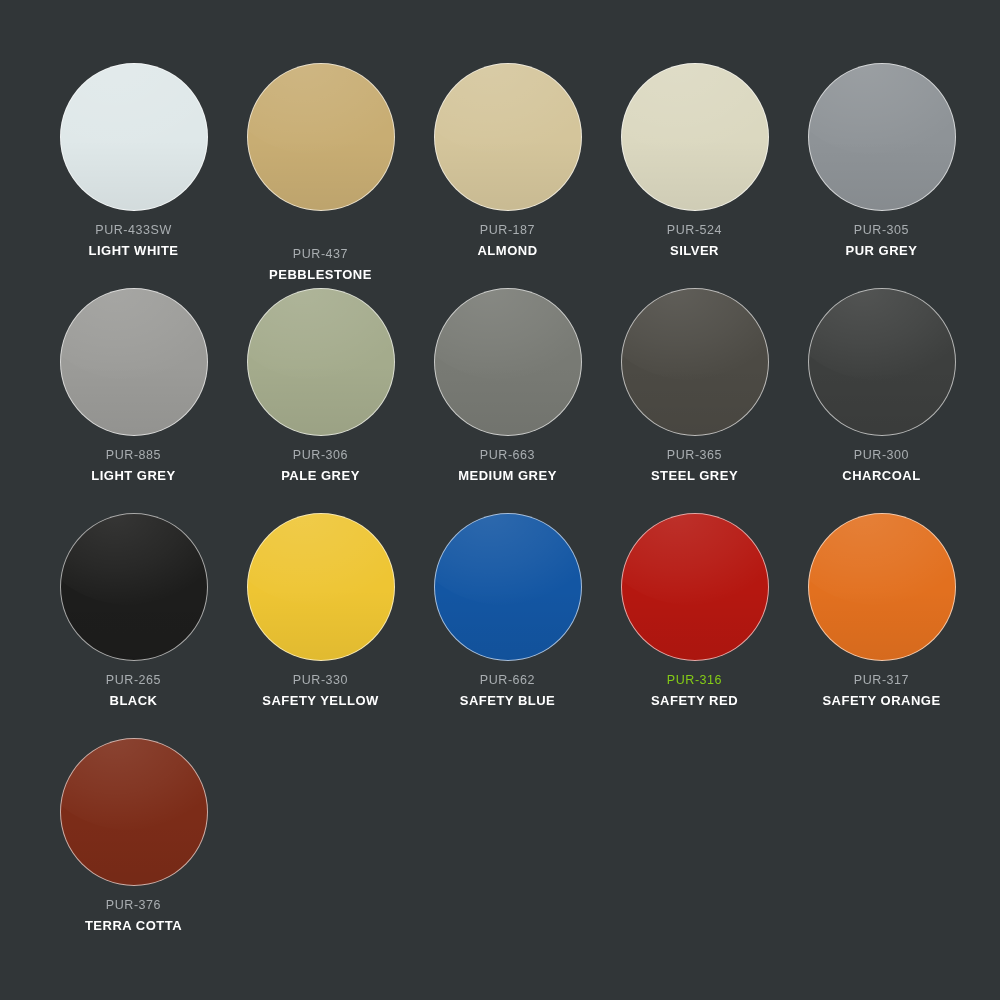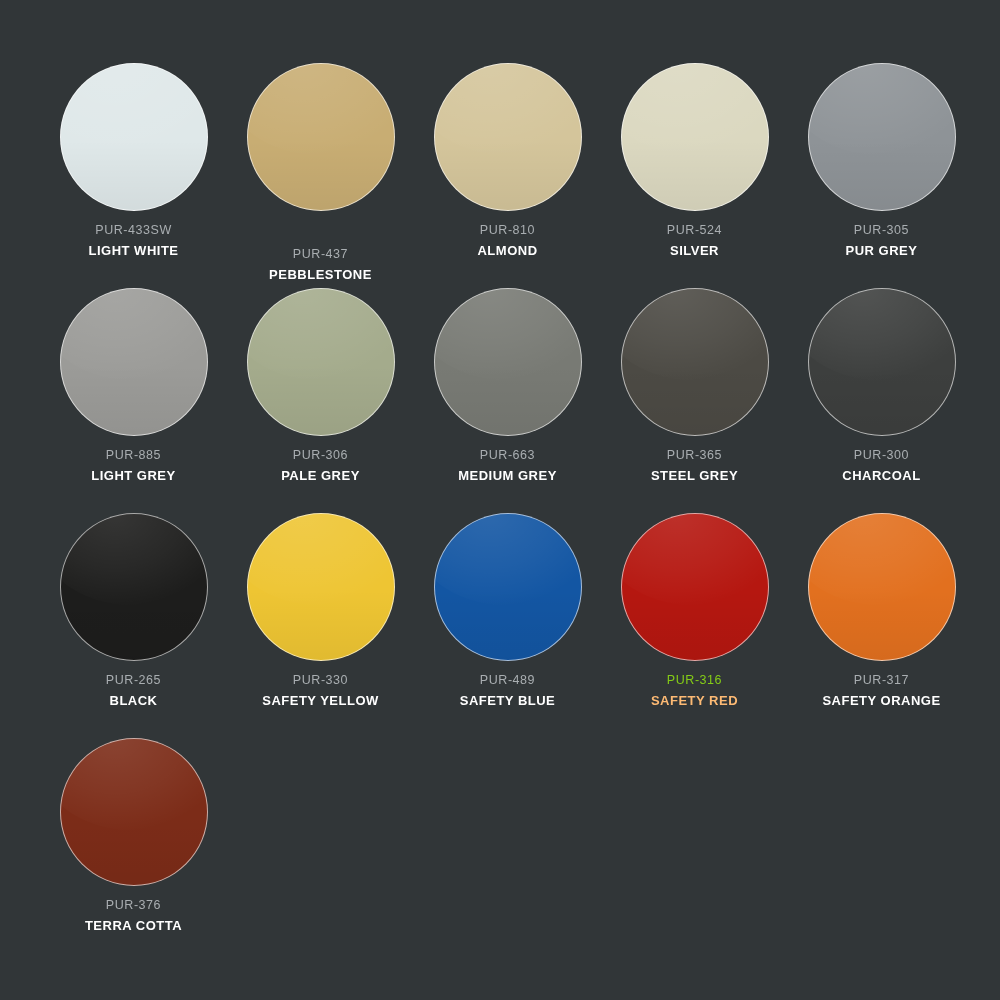--- a/index.html
+++ b/index.html
@@ -134,21 +134,21 @@
         <div class="swatch-labels">
           <span class="swatch-code" style="color: rgb(169, 174, 177); margin-top: 24px;">PUR-437</span>
           <span class="swatch-name" style="color: rgb(255, 255, 255);">PEBBLESTONE</span>
         </div>
       </div>
       <div class="swatch-cell">
         <div class="swatch-disc-wrap">
           <div class="swatch-disc" style="background: rgb(212, 197, 155); border-color: rgba(255, 255, 255, 0.62);"></div>
         </div>
         <div class="swatch-labels">
-          <span class="swatch-code" style="color: rgb(169, 174, 177);">PUR-810</span>
+          <span class="swatch-code" style="color: rgb(169, 174, 177);">PUR-187</span>
           <span class="swatch-name" style="color: rgb(255, 255, 255);">ALMOND</span>
         </div>
       </div>
       <div class="swatch-cell">
         <div class="swatch-disc-wrap">
           <div class="swatch-disc" style="background: rgb(219, 216, 192); border-color: rgba(255, 255, 255, 0.62);"></div>
         </div>
         <div class="swatch-labels">
           <span class="swatch-code" style="color: rgb(169, 174, 177);">PUR-524</span>
           <span class="swatch-name" style="color: rgb(255, 255, 255);">SILVER</span>
@@ -228,31 +228,31 @@
         <div class="swatch-labels">
           <span class="swatch-code" style="color: rgb(169, 174, 177);">PUR-330</span>
           <span class="swatch-name" style="color: rgb(255, 255, 255);">SAFETY YELLOW</span>
         </div>
       </div>
       <div class="swatch-cell">
         <div class="swatch-disc-wrap">
           <div class="swatch-disc" style="background: rgb(19, 86, 163); border-color: rgba(255, 255, 255, 0.62);"></div>
         </div>
         <div class="swatch-labels">
-          <span class="swatch-code" style="color: rgb(169, 174, 177);">PUR-489</span>
+          <span class="swatch-code" style="color: rgb(169, 174, 177);">PUR-662</span>
           <span class="swatch-name" style="color: rgb(255, 255, 255);">SAFETY BLUE</span>
         </div>
       </div>
       <div class="swatch-cell">
         <div class="swatch-disc-wrap">
           <div class="swatch-disc" style="background: rgb(181, 23, 16); border-color: rgba(255, 255, 255, 0.62);"></div>
         </div>
         <div class="swatch-labels">
           <span class="swatch-code" style="color: #84cc16;">PUR-316</span>
-          <span class="swatch-name" style="color: #fdba74;">SAFETY RED</span>
+          <span class="swatch-name" style="color: #ffffff;">SAFETY RED</span>
         </div>
       </div>
       <div class="swatch-cell">
         <div class="swatch-disc-wrap">
           <div class="swatch-disc" style="background: rgb(226, 112, 31); border-color: rgba(255, 255, 255, 0.62);"></div>
         </div>
         <div class="swatch-labels">
           <span class="swatch-code" style="color: rgb(169, 174, 177);">PUR-317</span>
           <span class="swatch-name" style="color: rgb(255, 255, 255);">SAFETY ORANGE</span>
         </div>

